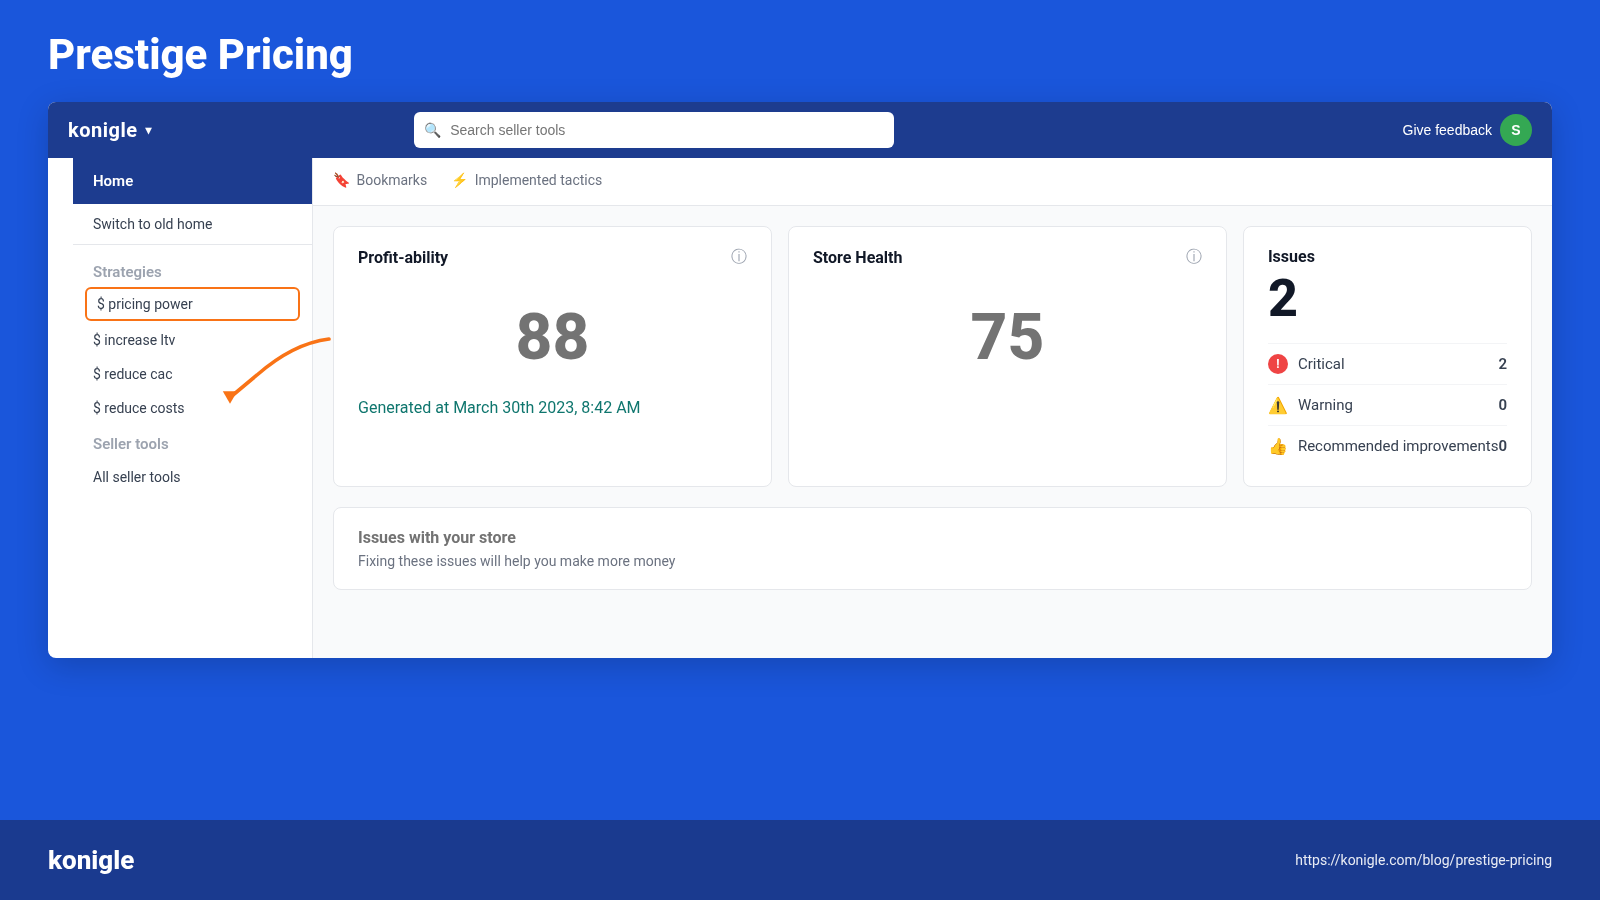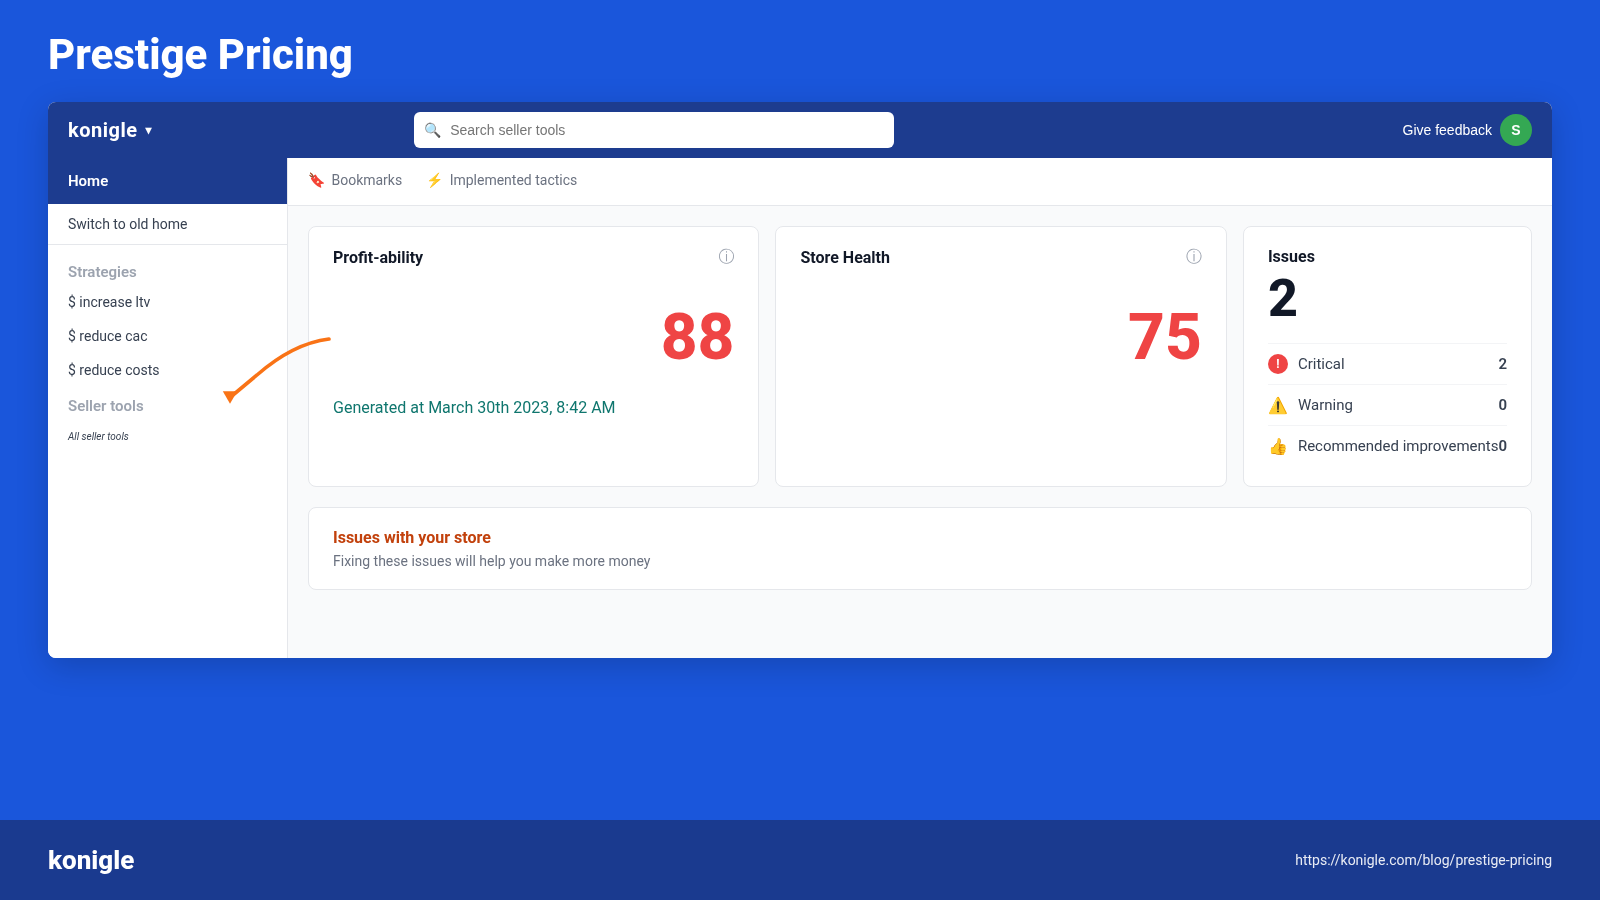--- a/index.html
+++ b/index.html
@@ -117,45 +117,45 @@
       justify-content: center;
       color: #fff;
       font-weight: 700;
       font-size: 14px;
     }
 
     
     .main-area {
       display: flex;
       height: 500px;
+      margin-left: 25px;
     }
 
     
     .sidebar {
       width: 240px;
       background: #fff;
       border-right: 1px solid #e5e7eb;
       flex-shrink: 0;
       overflow-y: auto;
     }
     .sidebar-home {
       background: #1d3c8f;
       color: #fff;
       padding: 14px 20px;
       font-size: 15px;
       font-weight: 600;
       cursor: pointer;
     }
     .sidebar-item {
       padding: 12px 20px;
-      font-size: 10px;
+      font-size: 14px;
       color: #374151;
       cursor: pointer;
       border-bottom: none;
-      font-style: italic;
     }
     .sidebar-switch {
       padding: 12px 20px;
       font-size: 14px;
       color: #374151;
       cursor: pointer;
       border-bottom: 1px solid #e5e7eb;
       margin-bottom: 8px;
     }
     .sidebar-section-label {
@@ -239,22 +239,22 @@
       color: #111827;
     }
     .info-icon {
       color: #9ca3af;
       font-size: 16px;
       cursor: pointer;
     }
     .metric-value {
       font-size: 64px;
       font-weight: 800;
-      color: #ef4444;
-      text-align: right;
+      color: #737373;
+      text-align: center;
       padding: 30px 0 20px 0;
       line-height: 1;
     }
     .metric-generated {
       font-size: 16px;
       color: #0f766e;
       margin-top: 8px;
     }
 
     
@@ -330,21 +330,21 @@
     
     .issues-section {
       background: #fff;
       border-radius: 8px;
       border: 1px solid #e5e7eb;
       padding: 20px 24px;
     }
     .issues-section-title {
       font-size: 16px;
       font-weight: 700;
-      color: #c2410c;
+      color: #737373;
       margin-bottom: 6px;
     }
     .issues-section-subtitle {
       font-size: 14px;
       color: #6b7280;
     }
 
     
     .arrow-annotation {
       position: absolute;
@@ -415,20 +415,23 @@
 
     <div class="sidebar">
       <div class="sidebar-home">
         <span>Home</span>
       </div>
       <div class="sidebar-switch">
         <span>Switch to old home</span>
       </div>
       <div class="sidebar-section-label">Strategies</div>
 
+      <div class="sidebar-strategy active">
+        <span>$ pricing power</span>
+      </div>
       <div class="sidebar-strategy">
         <span>$ increase ltv</span>
       </div>
       <div class="sidebar-strategy">
         <span>$ reduce cac</span>
       </div>
       <div class="sidebar-strategy">
         <span>$ reduce costs</span>
       </div>
 

